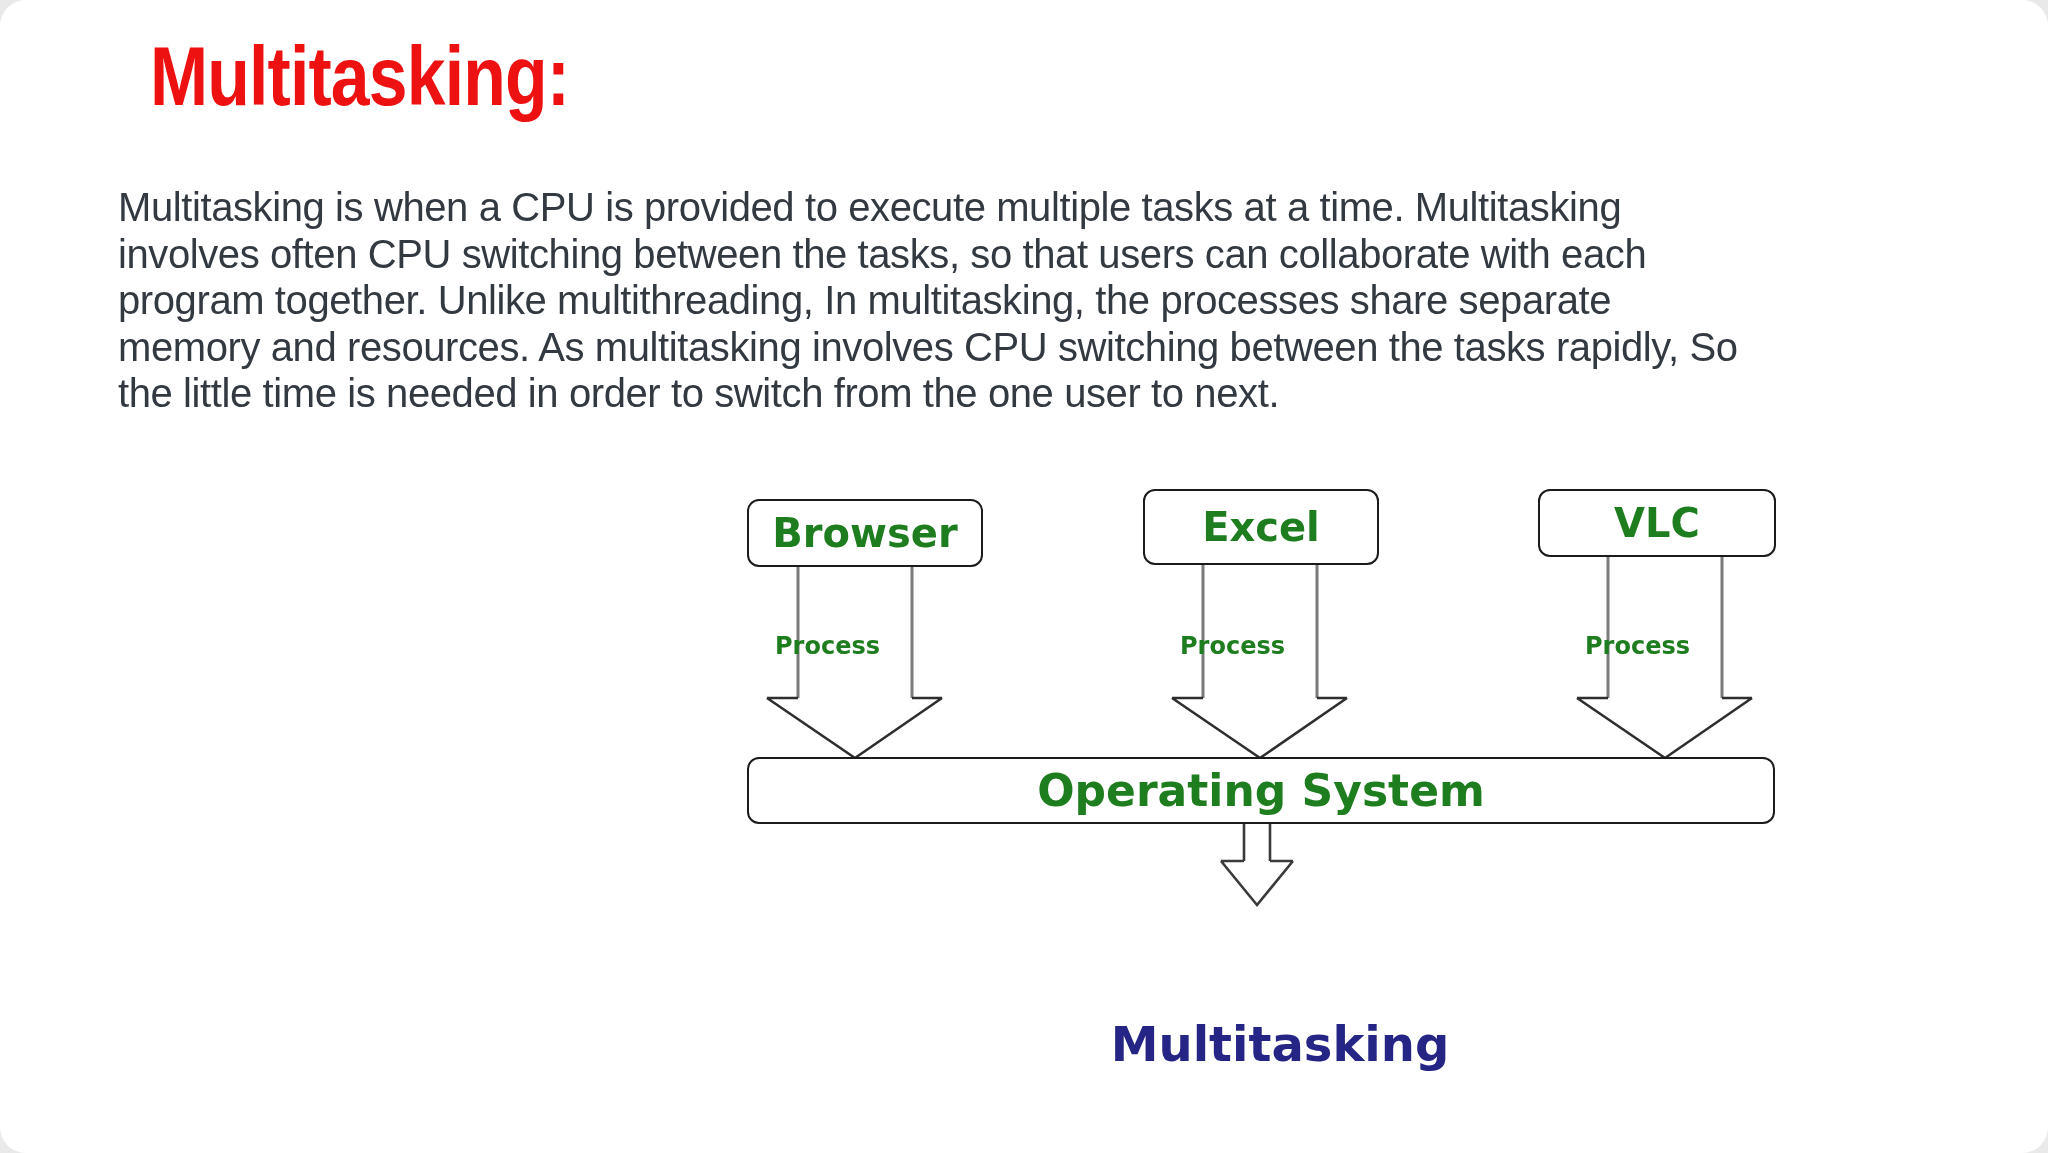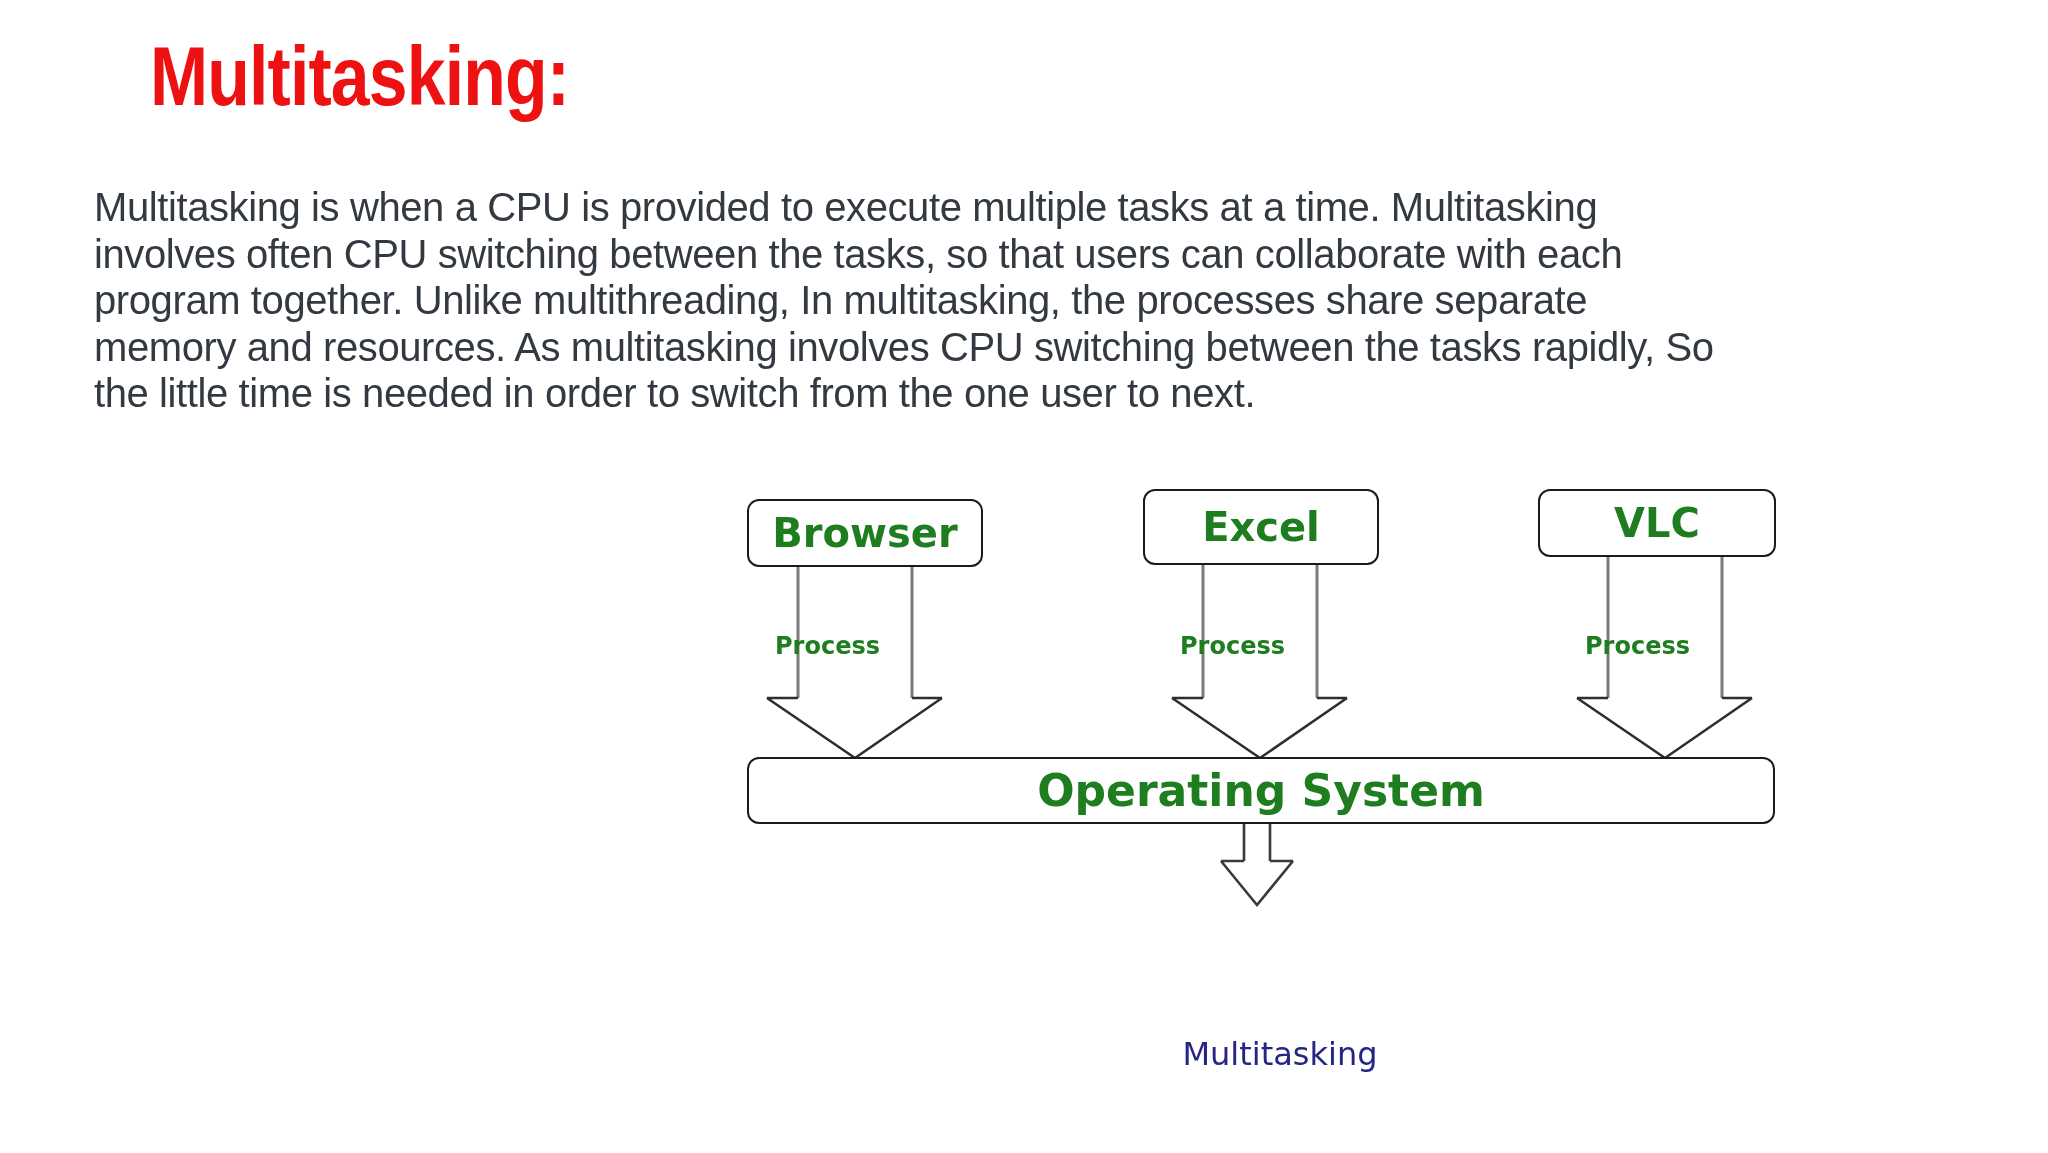--- a/index.html
+++ b/index.html
@@ -10,35 +10,37 @@
     --box_border:#1b1b1b;
     --arrow_shaft_gray:#7b7b7b;
     --arrow_head_dark:#2e2e2e;
     --background:#ffffff;
   }
   html,body{margin:0;padding:0;}
   body{background:#e9e9e9;font-family:"Liberation Sans",sans-serif;}
   .stage{
     position:relative;width:2048px;height:1153px;background:var(--background);
     overflow:hidden;
+    border-radius:26px;
   }
   .title{
     position:absolute;left:150px;top:28px;margin:0;
     font-family:"Liberation Sans",sans-serif;
     font-size:84px;font-weight:700;color:var(--title_red);
     transform:scaleX(0.83);transform-origin:left top;
     white-space:nowrap;letter-spacing:-1px;
   }
   .para{
     position:absolute;left:94px;top:184px;width:1860px;
     color:var(--body_text);
   }
   .para .line{
     font-size:40px;line-height:46.5px;white-space:nowrap;
     letter-spacing:-0.4px;
+    margin-left:24px;
   }
   .arrow-layer{position:absolute;left:0;top:0;width:2048px;height:1153px;z-index:1;}
   .dbox{
     position:absolute;z-index:2;box-sizing:border-box;
     background:#ffffff;border:2.5px solid var(--box_border);border-radius:12px;
     display:flex;align-items:center;justify-content:center;
     font-family:"DejaVu Sans","Liberation Sans",sans-serif;
     font-weight:700;color:var(--label_green);
   }
   #box-browser{left:747px;top:489px;width:236px;height:68px;font-size:40px;margin-top:10px;}
@@ -52,21 +54,21 @@
     font-family:"DejaVu Sans","Liberation Sans",sans-serif;
     font-weight:700;font-size:24px;color:var(--label_green);
   }
   #proc-1{left:775px;}
   #proc-2{left:1180px;}
   #proc-3{left:1585px;}
   .caption{
     position:absolute;z-index:2;left:1030px;top:1016px;width:500px;
     text-align:center;
     font-family:"DejaVu Sans","Liberation Sans",sans-serif;
-    font-weight:400;font-size:32px;color:var(--caption_navy);margin-top:19px;
+    font-weight:700;font-size:48px;color:var(--caption_navy);
   }
   .shaft{stroke:var(--arrow_shaft_gray);stroke-width:3;fill:none;}
   .head{stroke:var(--arrow_head_dark);stroke-width:2.6;fill:none;stroke-linejoin:miter;}
   .small-arrow{stroke:#3a3a3a;stroke-width:2.6;fill:none;}
 </style>
 </head>
 <body>
 
 <div class="stage">
 

